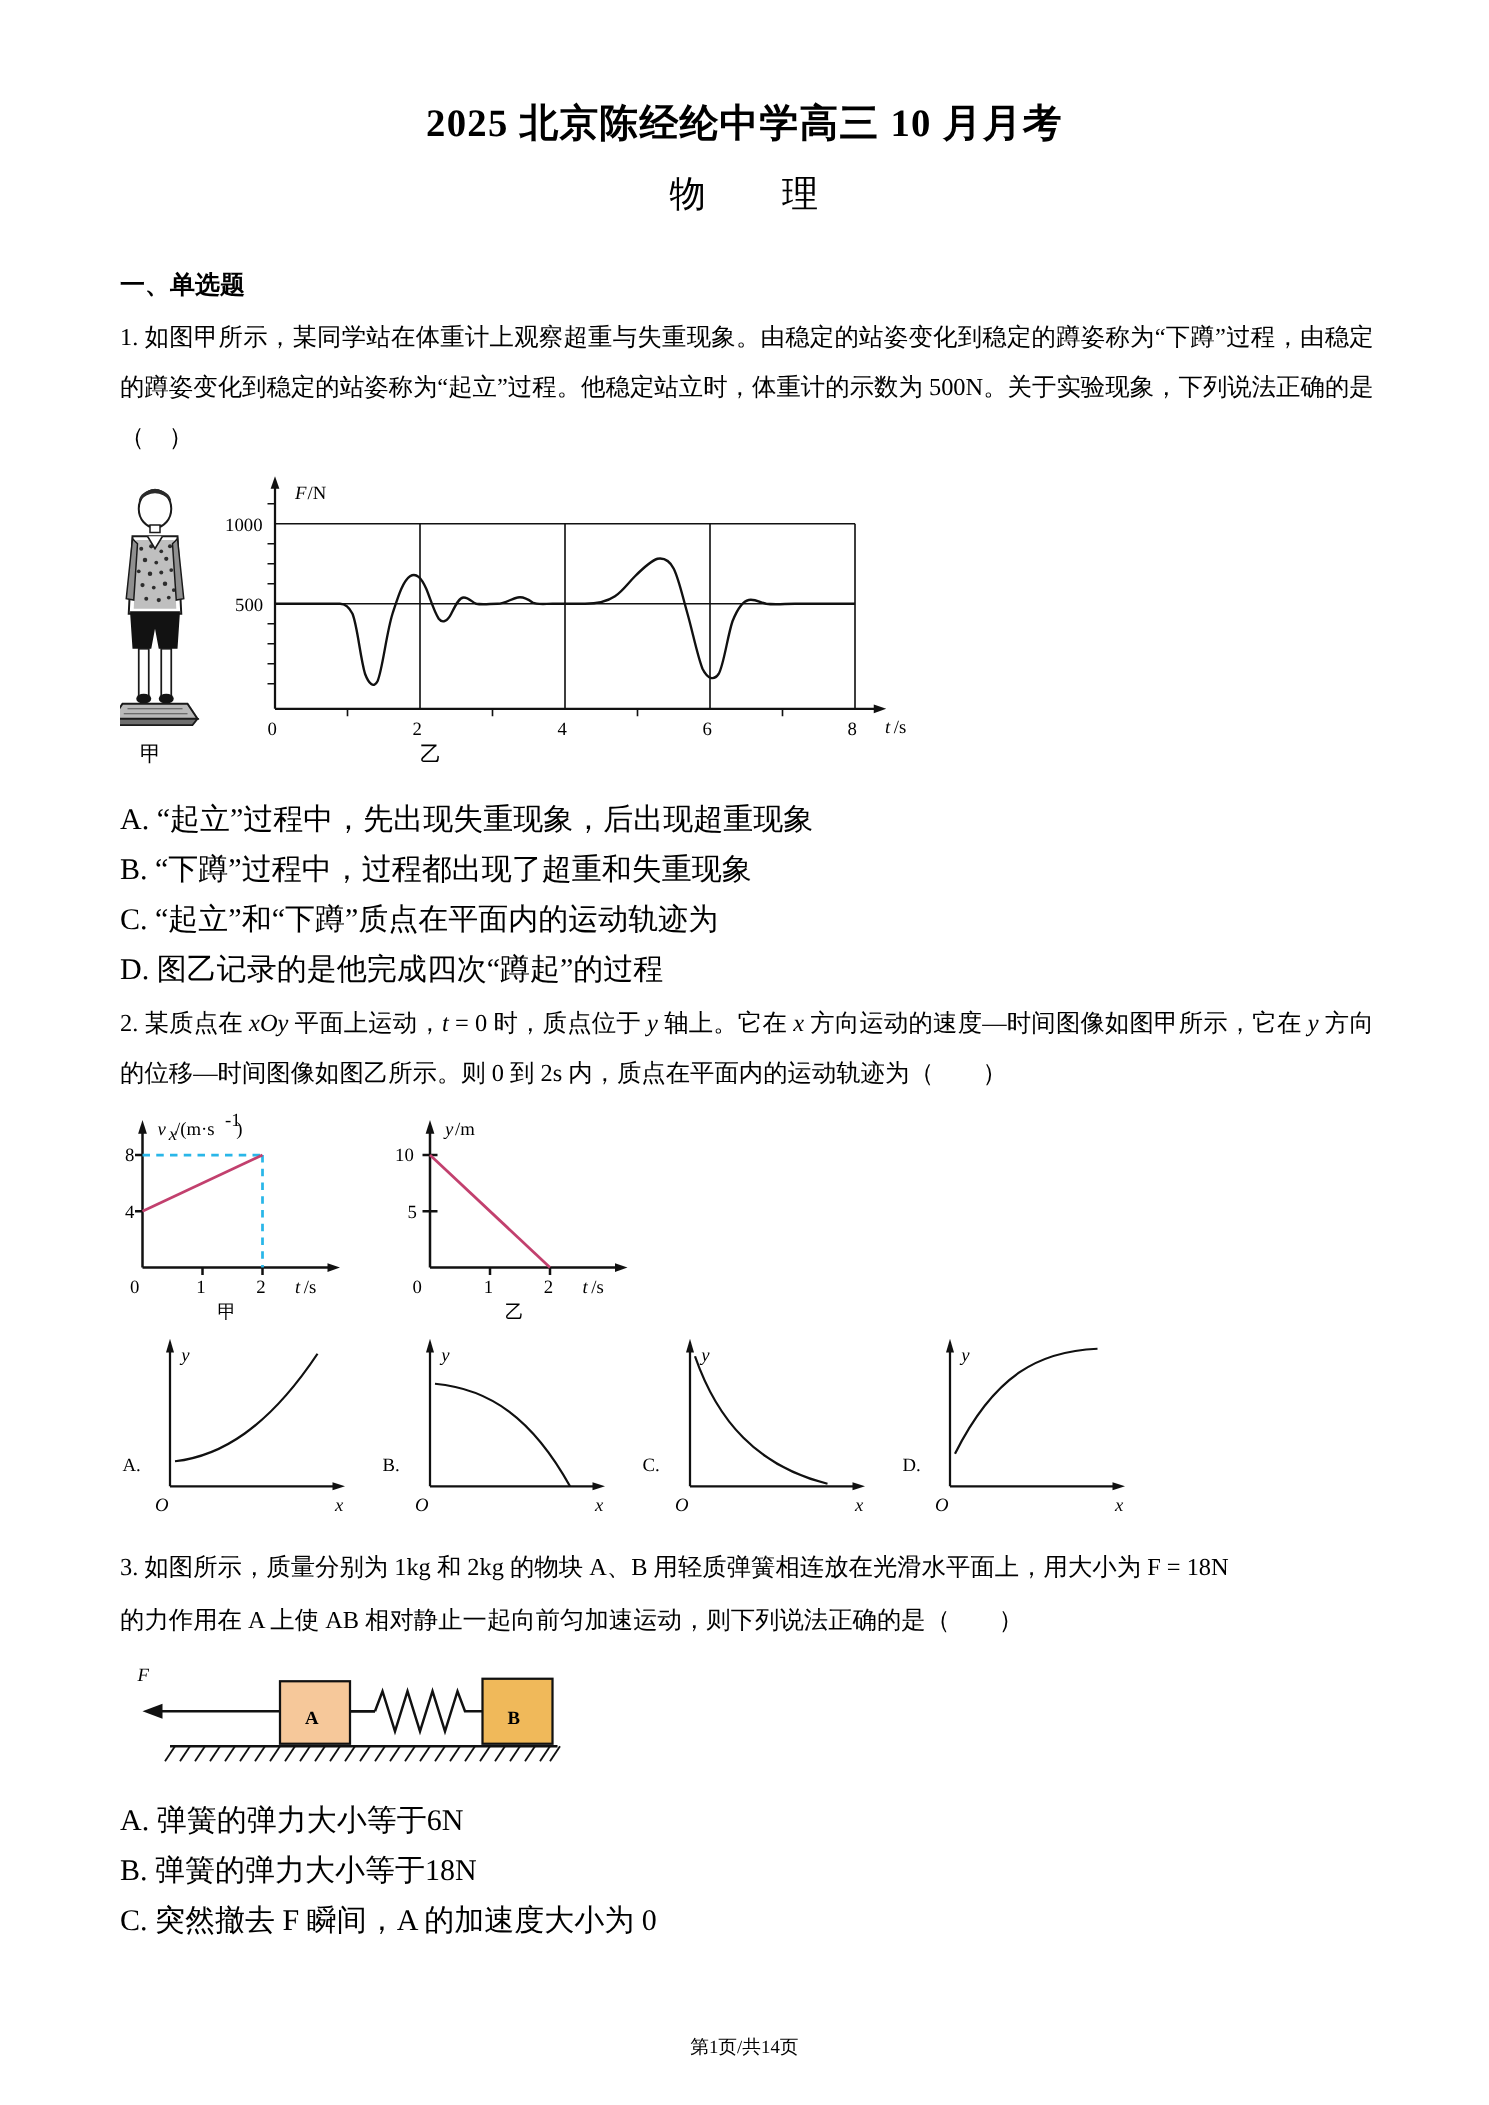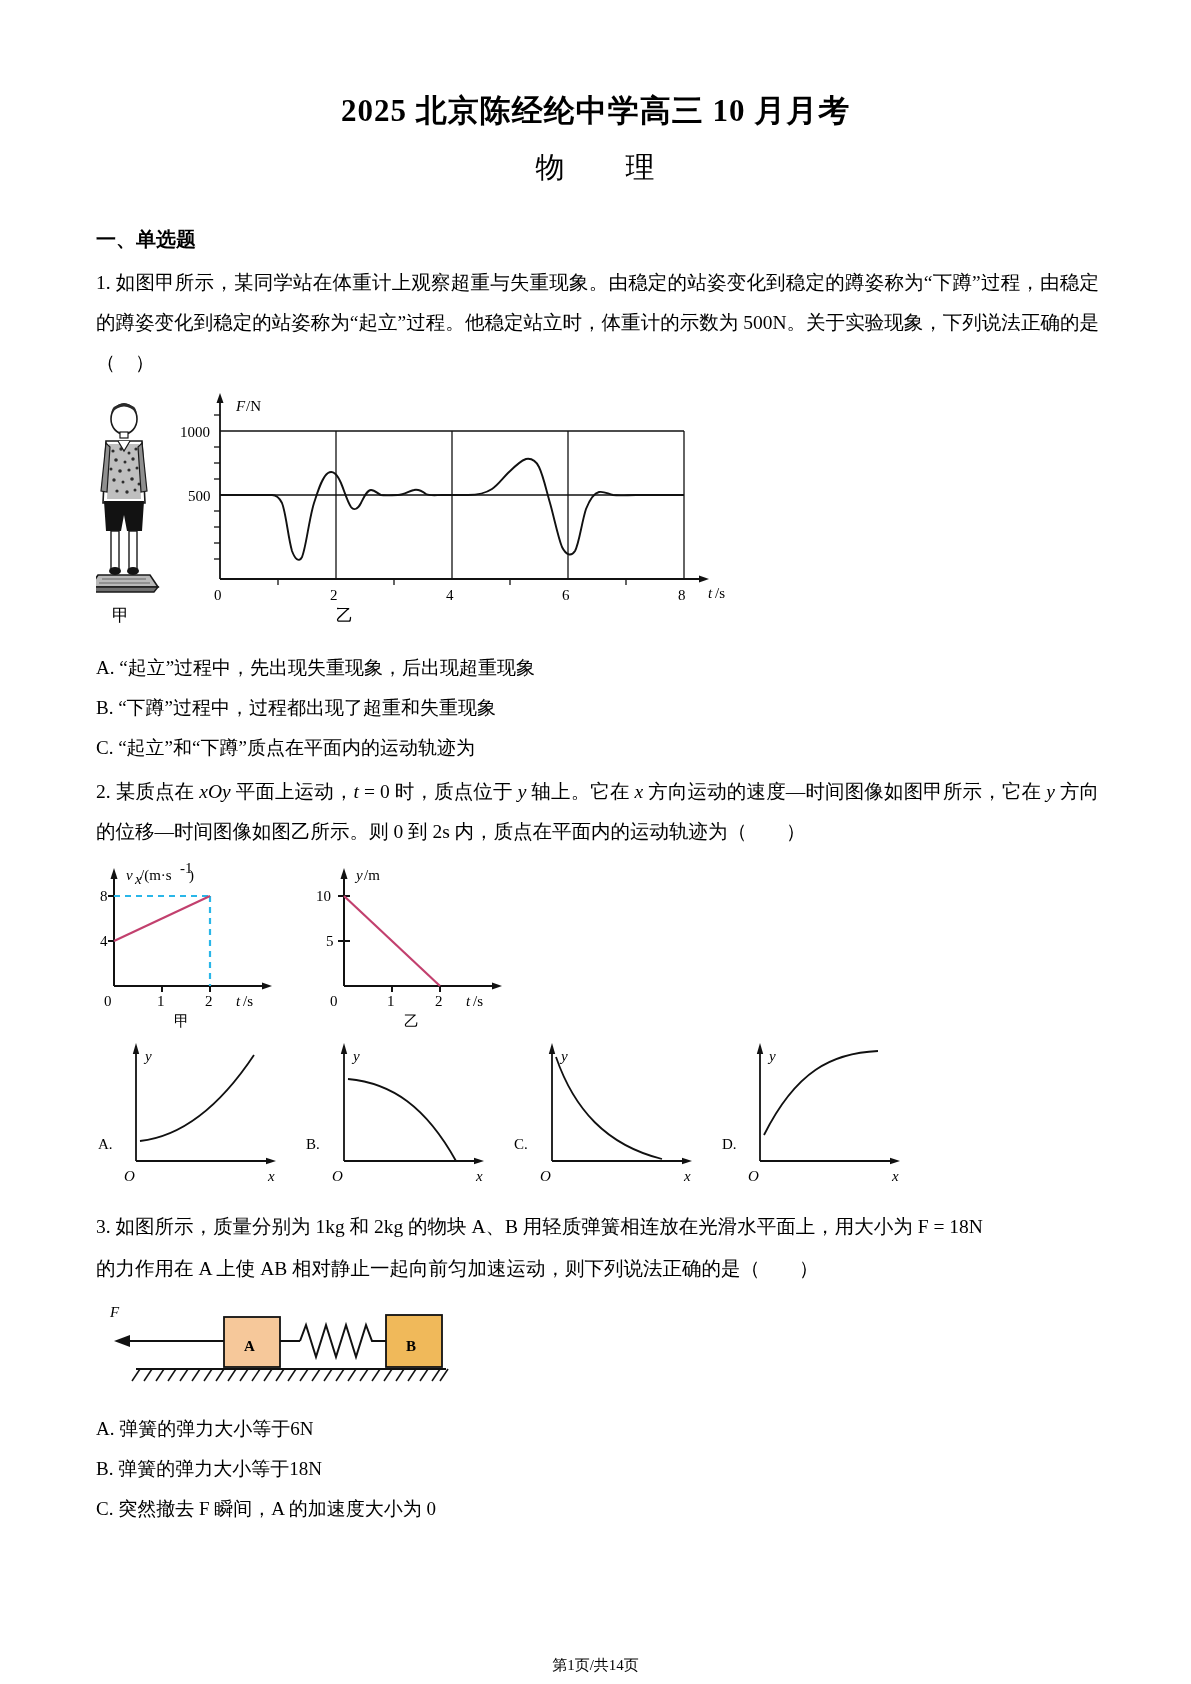--- a/index.html
+++ b/index.html
@@ -5,32 +5,32 @@
   html, body { margin:0; padding:0; }
   body {
     width:1191px; height:1684px;
     background:#ffffff;
     font-family:"Liberation Serif", "DejaVu Serif", serif;
     color:#000000;
     position:relative;
     overflow:hidden;
   }
   .page { position:relative; width:1191px; height:1684px; padding:0; box-sizing:border-box; }
-  .title-block { text-align:center; padding-top:62px;margin-top:28px; }
+  .title-block { text-align:center; padding-top:78px; }
   .doc-title {
     font-size:31px; font-weight:bold; letter-spacing:1px;
     font-family:"Liberation Serif","DejaVu Serif",serif;
   }
   .doc-subject {
     font-size:29px; font-weight:normal; margin-top:16px; letter-spacing:1px;
   }
   .content { padding:0 92px 0 96px; margin-top:38px; }
   .section-head { font-size:20px; font-weight:bold; margin:0 0 10px 0; }
   .q-text { font-size:19.5px; line-height:40px; text-align:justify; margin:0 0 2px 0; }
-  .opt { font-size:19px; line-height:40px; margin:0; }
+  .opt { font-size:24px; line-height:40px; margin:0; }
   .it { font-style:italic; font-family:Liberation Serif, serif; }
   .fig-wrap { position:relative; width:100%; }
   .caption { font-size:17px; text-align:center; }
   .footer {
     position:absolute; bottom:37px; left:0; width:100%;
     text-align:center; font-size:15px;
   }
   svg { display:block; }
   .gtxt { font-family:"Liberation Serif","DejaVu Serif",serif; font-size:15px; }
   .gtxt-i { font-family:"Liberation Serif","DejaVu Serif",serif; font-size:15px; font-style:italic; }
@@ -188,20 +188,21 @@
 
         <div style="position:relative;height:26px;margin-top:-2px;">
           <span class="caption" style="position:absolute;left:16px;top:0;">甲</span>
           <span class="caption" style="position:absolute;left:240px;top:0;">乙</span>
         </div>
       </div>
 
       <p class="opt" style="margin-top:18px;">A. “起立”过程中，先出现失重现象，后出现超重现象</p>
       <p class="opt">B. “下蹲”过程中，过程都出现了超重和失重现象</p>
       <p class="opt">C. “起立”和“下蹲”质点在平面内的运动轨迹为</p>
+      <p class="opt">D. 图乙记录的是他完成四次“蹲起”的过程</p>
     </div>
 
     <div style="margin-top:4px;">
       <p class="q-text"><span>2. 某质点在 </span><span class="it">xOy</span><span> 平面上运动，</span><span class="it">t</span><span> = 0 时，质点位于 </span><span class="it">y</span><span> 轴上。它在 </span><span class="it">x</span><span> 方向运动的速度—时间图像如图甲所示，它在 </span><span class="it">y</span><span> 方向的位移—时间图像如图乙所示。则 0 到 2s 内，质点在平面内的运动轨迹为（　　）</span></p>
 
       <div class="fig-wrap" style="margin-top:6px;">
         <svg width="1000" height="175" viewBox="0 0 1000 175">
 
           <g>
             <line x1="18" y1="18" x2="18" y2="128" stroke="#111" stroke-width="2"></line>

